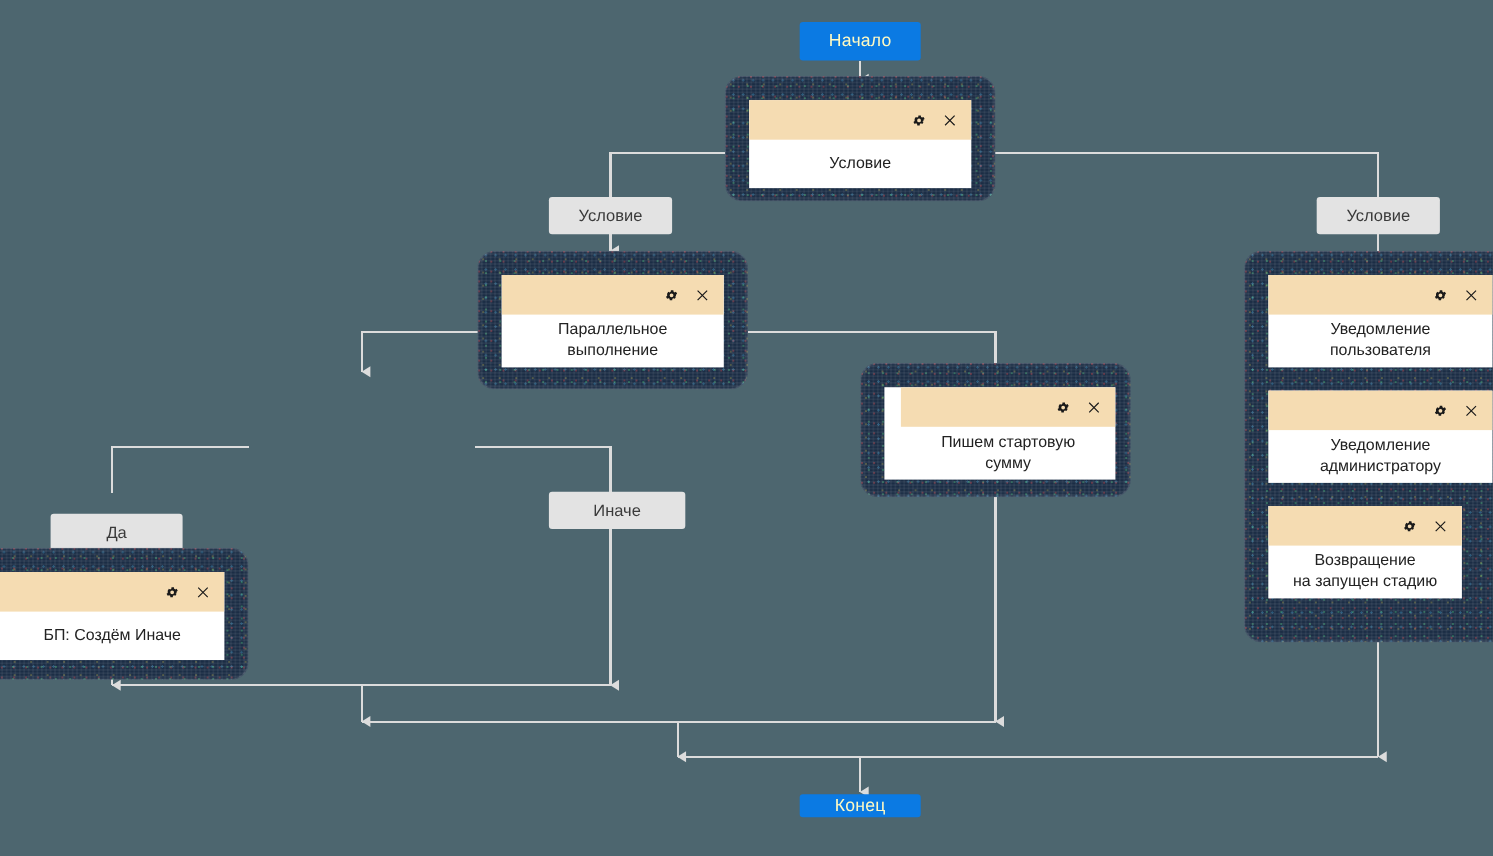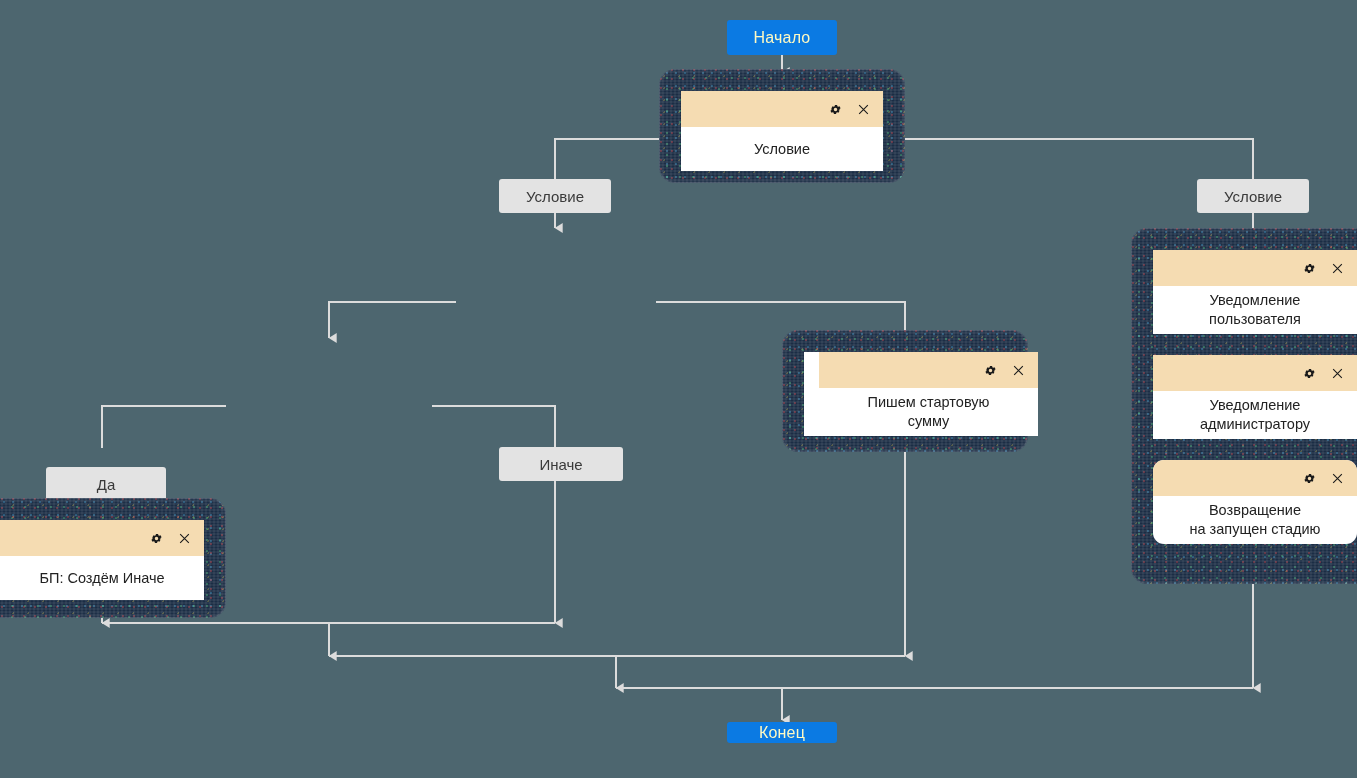--- a/index.html
+++ b/index.html
@@ -188,20 +188,45 @@
               </svg>
           </span>
         </div>
         <div class="nodebody">
           <span>Условие</span>
         </div>
       </div>
     </div>
   </div>
 
+  <div class="nodewrap sel" style="left:434px;top:228px;width:246px;height:126px;">
+    <div class="edgefuzz"></div>
+    <div class="nodestack">
+      <div class="node h2" style="width:202px;">
+        <div class="nodehead">
+          <span class="icbtn">
+            <svg width="13" height="13" viewBox="0 0 24 24" fill="#1a1a1a">
+                <path d="M19.4 13a7.8 7.8 0 0 0 0-2l2-1.5-2-3.4-2.3 1a7.6 7.6 0 0 0-1.8-1l-.3-2.5H10.9l-.3 2.5a7.6 7.6 0 0 0-1.8 1l-2.3-1-2 3.4L4.6 11a7.8 7.8 0 0 0 0 2l-2 1.5 2 3.4 2.3-1a7.6 7.6 0 0 0 1.8 1l.3 2.5h4.1l.3-2.5a7.6 7.6 0 0 0 1.8-1l2.3 1 2-3.4-2-1.5ZM12 15.2A3.2 3.2 0 1 1 15.2 12 3.2 3.2 0 0 1 12 15.2Z"></path>
+              </svg>
+          </span>
+          <span class="icbtn">
+            <svg width="13" height="13" viewBox="0 0 24 24" stroke="#1a1a1a" stroke-width="2" fill="none">
+                <path d="M4 4 L20 20 M20 4 L4 20"></path>
+              </svg>
+          </span>
+        </div>
+        <div class="nodebody">
+          <div>
+            <span>Параллельное</span><br>
+            <span>выполнение</span>
+          </div>
+        </div>
+      </div>
+    </div>
+  </div>
 
 
   <div class="nodewrap sel" style="left:-22px;top:498px;width:248px;height:120px;">
     <div class="edgefuzz"></div>
     <div class="nodestack">
       <div class="node h1" style="width:204px;">
         <div class="nodehead">
           <span class="icbtn">
             <svg width="13" height="13" viewBox="0 0 24 24" fill="#1a1a1a">
                 <path d="M19.4 13a7.8 7.8 0 0 0 0-2l2-1.5-2-3.4-2.3 1a7.6 7.6 0 0 0-1.8-1l-.3-2.5H10.9l-.3 2.5a7.6 7.6 0 0 0-1.8 1l-2.3-1-2 3.4L4.6 11a7.8 7.8 0 0 0 0 2l-2 1.5 2 3.4 2.3-1a7.6 7.6 0 0 0 1.8 1l.3 2.5h4.1l.3-2.5a7.6 7.6 0 0 0 1.8-1l2.3 1 2-3.4-2-1.5ZM12 15.2A3.2 3.2 0 1 1 15.2 12 3.2 3.2 0 0 1 12 15.2Z"></path>
@@ -216,21 +241,21 @@
         <div class="nodebody">
           <span>БП: Создём Иначе</span>
         </div>
       </div>
     </div>
   </div>
 
   <div class="nodewrap sel" style="left:782px;top:330px;width:246px;height:122px;">
     <div class="edgefuzz"></div>
     <div class="nodestack">
-      <div class="node h2" style="width:234px;padding-left:15px;">
+      <div class="node h2" style="width:210px;padding-left:15px;">
         <div class="nodehead">
           <span class="icbtn">
             <svg width="13" height="13" viewBox="0 0 24 24" fill="#1a1a1a">
                 <path d="M19.4 13a7.8 7.8 0 0 0 0-2l2-1.5-2-3.4-2.3 1a7.6 7.6 0 0 0-1.8-1l-.3-2.5H10.9l-.3 2.5a7.6 7.6 0 0 0-1.8 1l-2.3-1-2 3.4L4.6 11a7.8 7.8 0 0 0 0 2l-2 1.5 2 3.4 2.3-1a7.6 7.6 0 0 0 1.8 1l.3 2.5h4.1l.3-2.5a7.6 7.6 0 0 0 1.8-1l2.3 1 2-3.4-2-1.5ZM12 15.2A3.2 3.2 0 1 1 15.2 12 3.2 3.2 0 0 1 12 15.2Z"></path>
               </svg>
           </span>
           <span class="icbtn">
             <svg width="13" height="13" viewBox="0 0 24 24" stroke="#1a1a1a" stroke-width="2" fill="none">
                 <path d="M4 4 L20 20 M20 4 L4 20"></path>
               </svg>
@@ -289,21 +314,21 @@
         <div class="nodebody">
           <div>
             <span>Уведомление</span><br>
             <span>администратору</span>
           </div>
         </div>
       </div>
 
       <div style="height:21px;"></div>
 
-      <div class="node h2" style="width:204px;border-radius:11px;">
+      <div class="node h2" style="width:176px;">
         <div class="nodehead">
           <span class="icbtn">
             <svg width="13" height="13" viewBox="0 0 24 24" fill="#1a1a1a">
                 <path d="M19.4 13a7.8 7.8 0 0 0 0-2l2-1.5-2-3.4-2.3 1a7.6 7.6 0 0 0-1.8-1l-.3-2.5H10.9l-.3 2.5a7.6 7.6 0 0 0-1.8 1l-2.3-1-2 3.4L4.6 11a7.8 7.8 0 0 0 0 2l-2 1.5 2 3.4 2.3-1a7.6 7.6 0 0 0 1.8 1l.3 2.5h4.1l.3-2.5a7.6 7.6 0 0 0 1.8-1l2.3 1 2-3.4-2-1.5ZM12 15.2A3.2 3.2 0 1 1 15.2 12 3.2 3.2 0 0 1 12 15.2Z"></path>
               </svg>
           </span>
           <span class="icbtn">
             <svg width="13" height="13" viewBox="0 0 24 24" stroke="#1a1a1a" stroke-width="2" fill="none">
                 <path d="M4 4 L20 20 M20 4 L4 20"></path>
               </svg>

